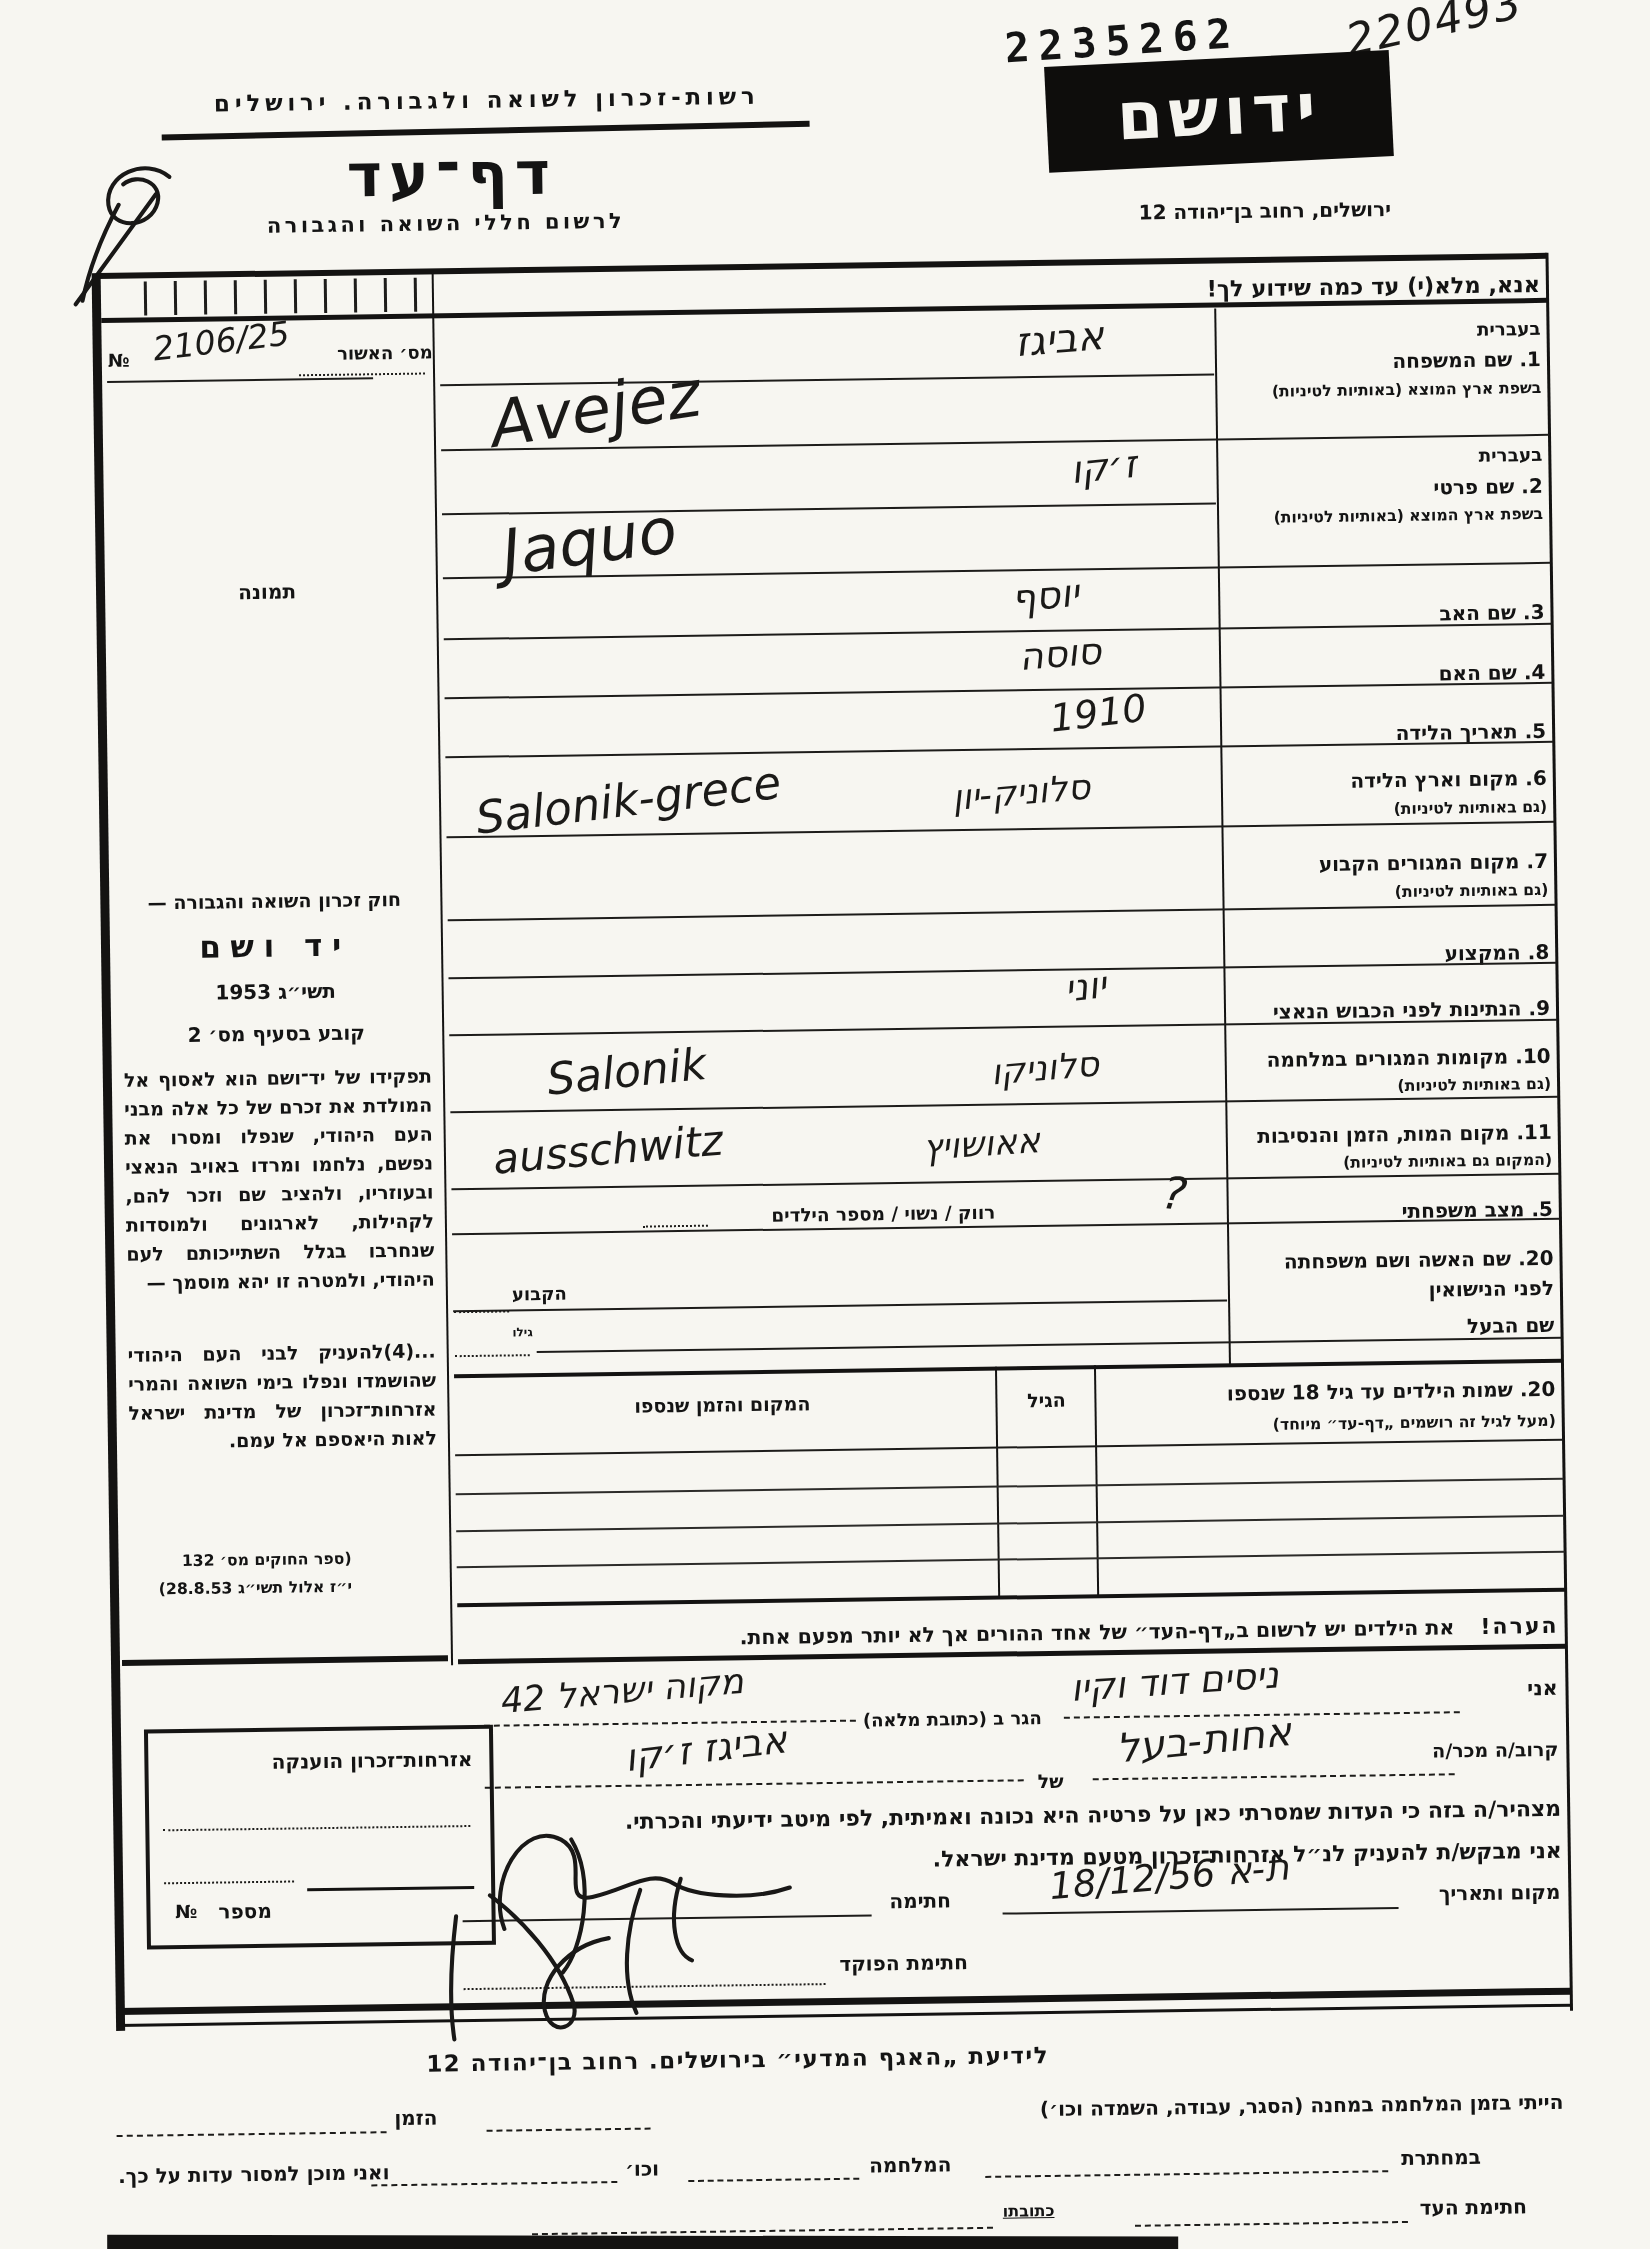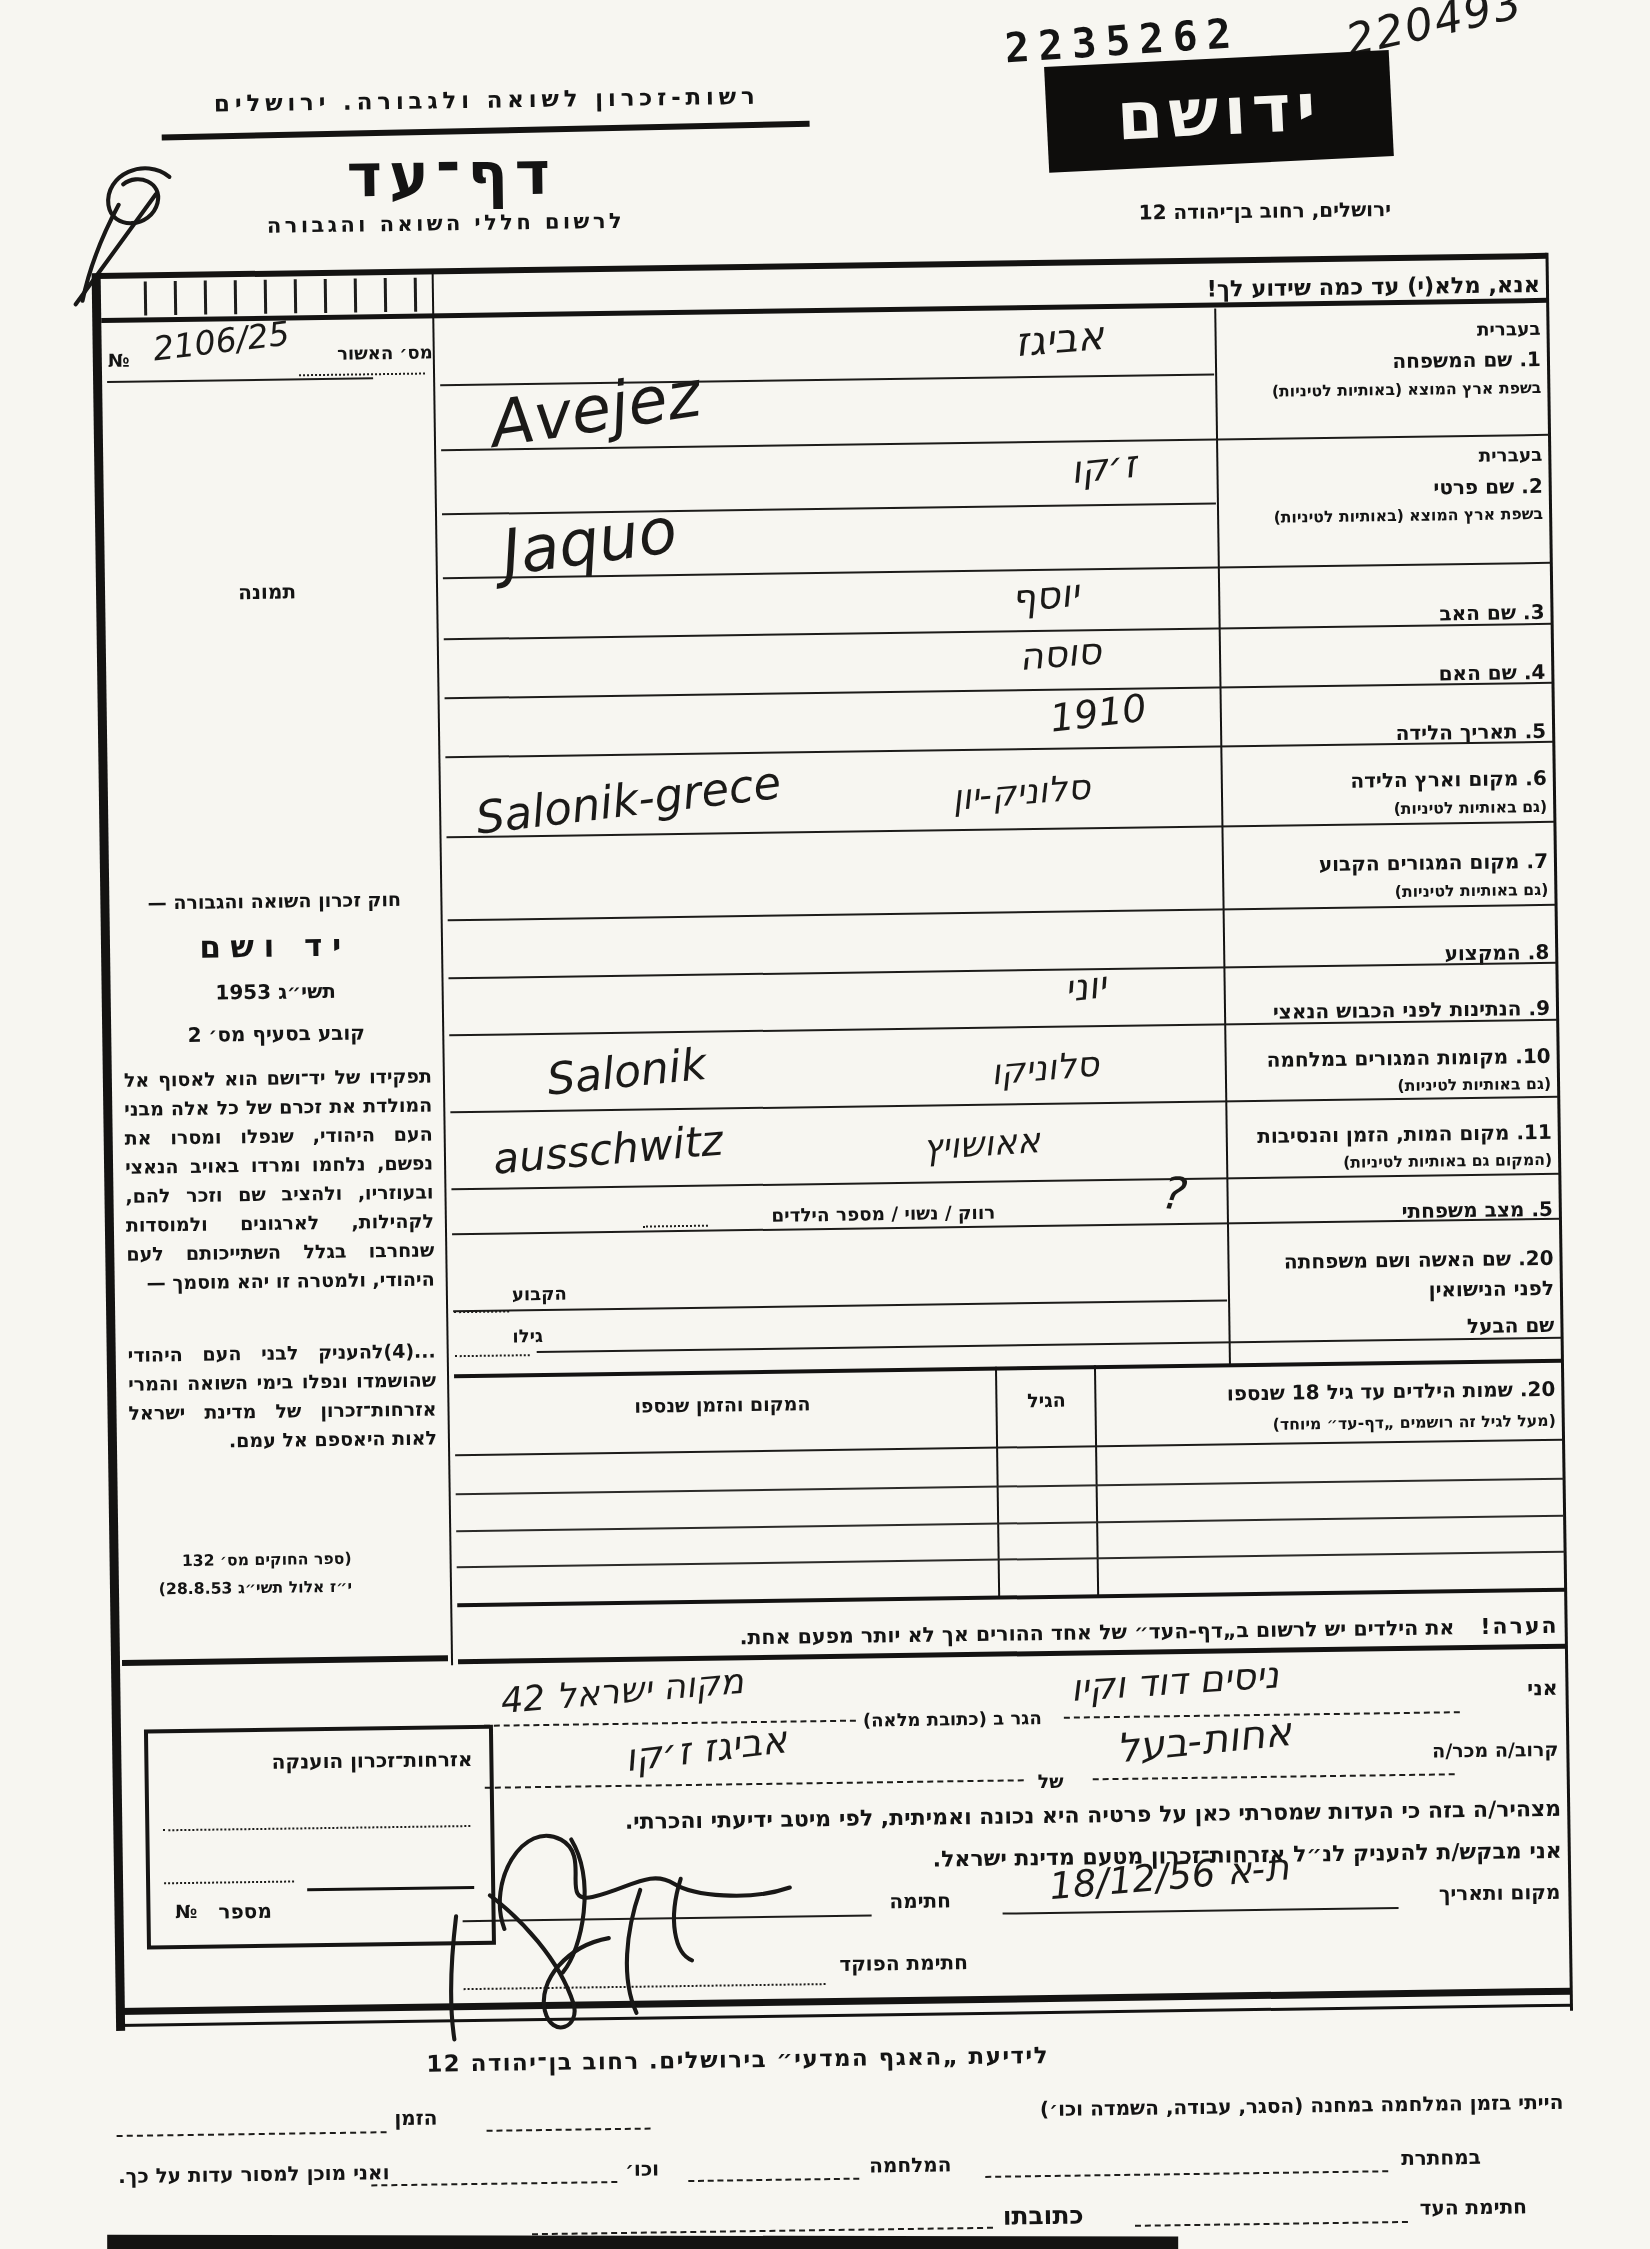--- a/index.html
+++ b/index.html
@@ -157,21 +157,21 @@
 
   <div class="line thin dot" style="left:640px;top:1223px;width:65px;"></div>
   <div class="abs heb b" style="left:710px;top:1204px;width:341px;text-align:center;font-size:18.4px;">רווק / נשוי / מספר הילדים</div>
   <div class="line" style="left:449px;top:1228px;width:1108px;"></div>
   <div class="hw" style="left:1160px;top:1172px;font-size:45px;transform:rotate(8deg);">?</div>
 
   <div class="abs heb b" style="left:508px;top:1279px;font-size:18px;">הקבוע</div>
   <div class="line thin dot" style="left:450px;top:1306px;width:55px;"></div>
   <div class="line" style="left:449px;top:1305px;width:774px;"></div>
 
-  <div class="abs heb b" style="left:508px;top:1321px;font-size:18px;">גילו</div>
+  <div class="abs heb b" style="left:508px;top:1321px;font-size:12px;">גילו</div>
   <div class="line thin dot" style="left:450px;top:1350px;width:75px;"></div>
   <div class="line" style="left:532px;top:1347px;width:1025px;"></div>
 
   <div class="bar" style="left:449px;top:1369px;width:1108px;height:4.1px;"></div>
   <div class="bar" style="left:990px;top:1369px;width:2px;height:232px;"></div>
   <div class="bar" style="left:1089px;top:1369px;width:2px;height:232px;"></div>
   <div class="abs heb b" style="left:478px;top:1392px;width:478px;text-align:center;font-size:19px;">המקום והזמן שנספו</div>
   <div class="abs heb b" style="left:991px;top:1392px;width:100px;text-align:center;font-size:19px;">הגיל</div>
   <div class="lbl" style="right:100px;top:1388px;width:437px;"><span>20.</span> <span>שמות הילדים עד גיל 18 שנספו</span></div>
   <div class="lbl sub" style="right:100px;top:1422px;width:437px;">(מעל לגיל זה רושמים „דף-עד״ מיוחד)</div>
@@ -252,21 +252,21 @@
   <div class="abs heb b" style="left:1385px;top:2154px;font-size:20px;">במחתרת</div>
   <div class="line thin" style="left:969px;top:2178px;width:403px;border-bottom-style:dashed;"></div>
   <div class="abs heb b" style="left:853px;top:2154px;font-size:20px;">המלחמה</div>
   <div class="line thin" style="left:672px;top:2178px;width:171px;border-bottom-style:dashed;"></div>
   <div class="abs heb b" style="left:609px;top:2154px;font-size:20px;">וכו׳</div>
   <div class="line thin" style="left:355px;top:2178px;width:246px;border-bottom-style:dashed;"></div>
   <div class="abs heb b" style="left:102px;top:2154px;font-size:20px;">ואני מוכן למסור עדות על כך.</div>
 
   <div class="abs heb b" style="left:1403px;top:2204px;font-size:20px;">חתימת העד</div>
   <div class="line thin" style="left:1118px;top:2229px;width:273px;border-bottom-style:dashed;"></div>
-  <div class="abs heb b" style="left:986px;top:2204px;font-size:25px;">כתובתו</div>
+  <div class="abs heb b" style="left:986px;top:2204px;font-size:16px;text-decoration:underline;">כתובתו</div>
   <div class="line thin" style="left:515px;top:2229px;width:461px;border-bottom-style:dashed;"></div>
 
   <div class="bar" style="left:90px;top:2233px;width:1071px;height:16.4px;transform:rotate(0.9deg);"></div>
 
   <div class="bar" style="left:437px;top:2242px;width:15px;height:2.7px;"></div>
 
 </div>
 
 
 </body></html>

